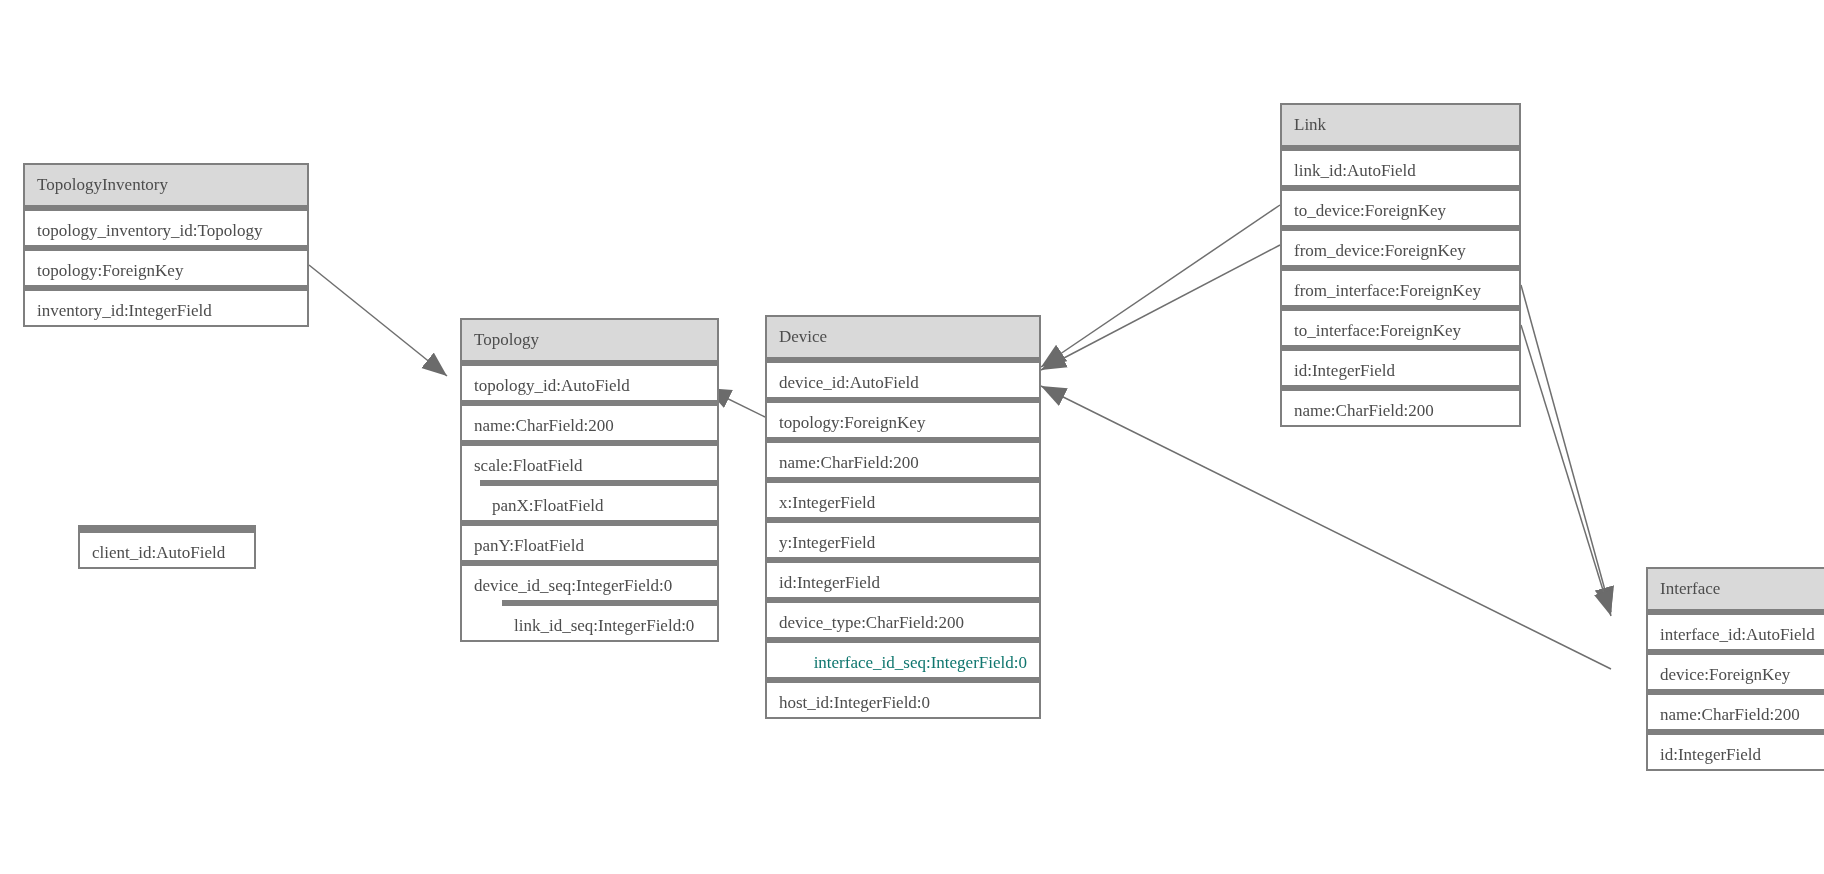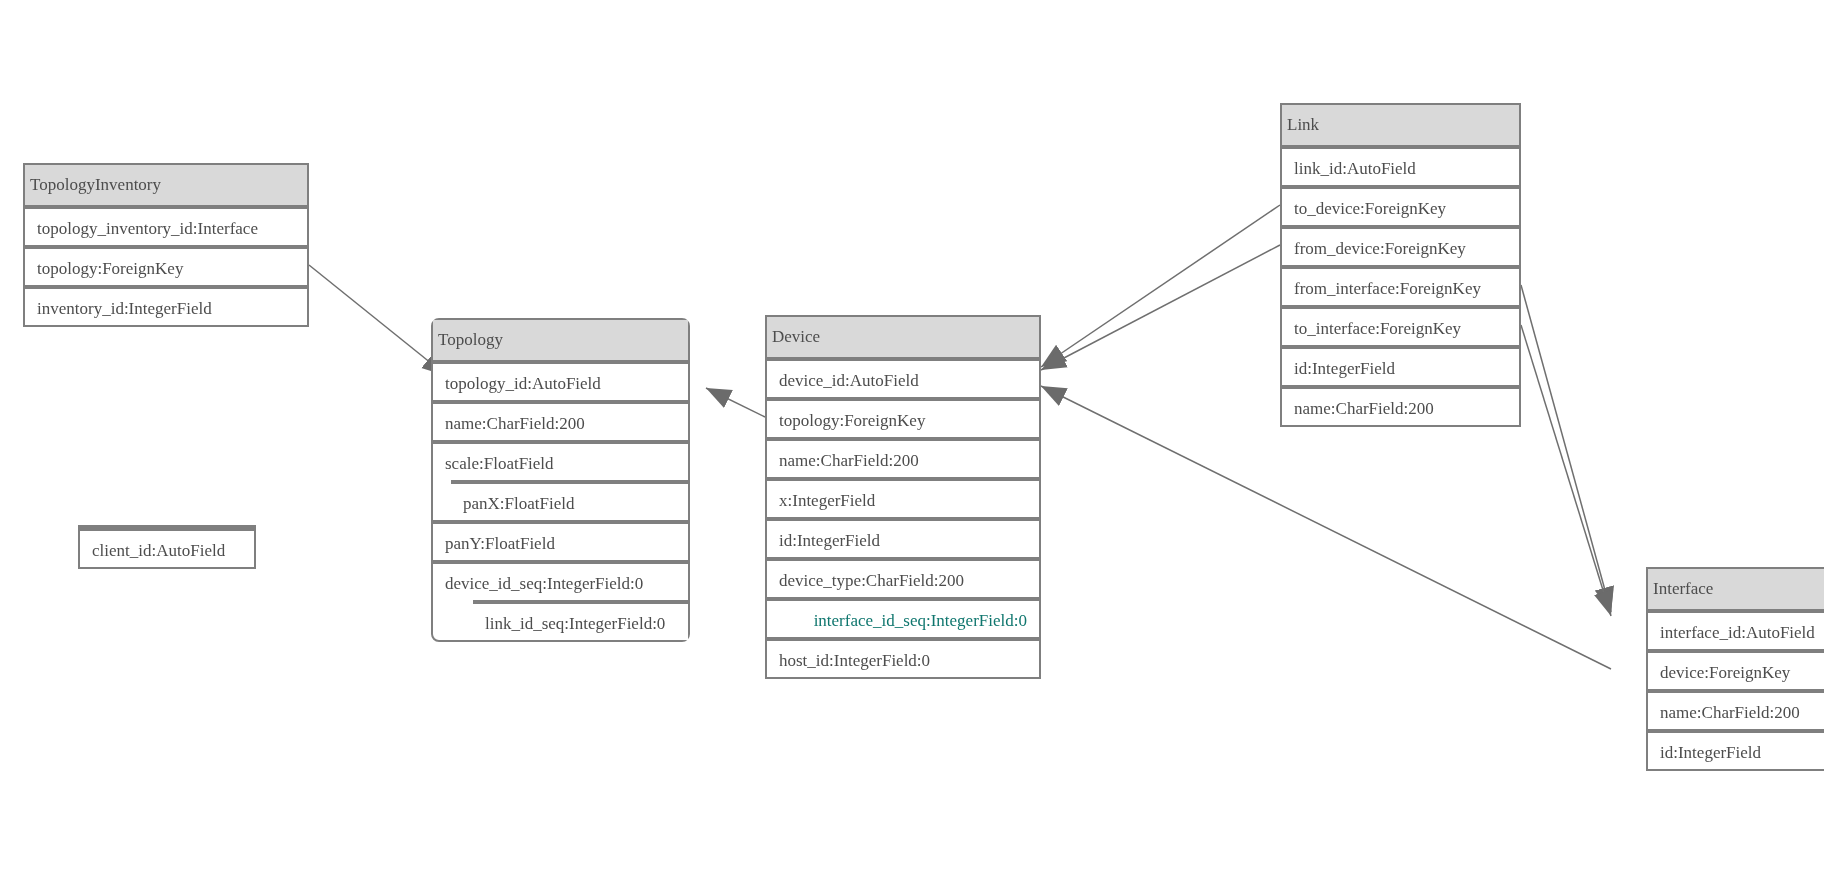--- a/index.html
+++ b/index.html
@@ -27,29 +27,29 @@
     background: #ffffff;
     border: 2px solid #7f7f7f;
     box-sizing: content-box;
   }
   .entity-header {
     height: 40px;
     line-height: 40px;
     background: #d9d9d9;
     color: #4d4d4d;
     font-size: 17px;
-    padding: 0 5px;
+    padding: 0 12px;
     box-sizing: border-box;
     white-space: nowrap;
     overflow: hidden;
   }
   .entity-row {
     height: 40px;
     line-height: 40px;
-    border-top: 4px solid #a3a3a3;
+    border-top: 6px solid #a3a3a3;
     color: #4d4d4d;
     font-size: 17px;
     padding: 0 12px;
     box-sizing: border-box;
     background: #ffffff;
     white-space: nowrap;
     overflow: hidden;
   }
 </style>
 </head>
@@ -68,43 +68,44 @@
         <line x1="1280" y1="205" x2="1041" y2="367" stroke="#6f6f6f" stroke-width="1.5" marker-end="url(#arrowhead)"></line>
         <line x1="1280" y1="245" x2="1041" y2="370" stroke="#6f6f6f" stroke-width="1.5" marker-end="url(#arrowhead)"></line>
         <line x1="1611" y1="669" x2="1041" y2="386" stroke="#6f6f6f" stroke-width="1.5" marker-end="url(#arrowhead)"></line>
         <line x1="1521" y1="285" x2="1611" y2="612" stroke="#6f6f6f" stroke-width="1.5" marker-end="url(#arrowhead)"></line>
         <line x1="1521" y1="325" x2="1611" y2="616" stroke="#6f6f6f" stroke-width="1.5" marker-end="url(#arrowhead)"></line>
       </g>
   </svg>
   <div id="entities">
       <div class="entity" style="left: 23px; top: 163px; width: 282px; border-color: rgb(127, 127, 127);">
     <div class="entity-header" style="background: rgb(217, 217, 217); color: rgb(77, 77, 77);">TopologyInventory</div>
-  <div class="entity-row" style="border-top-color: rgb(127, 127, 127); color: rgb(77, 77, 77);">topology_inventory_id:Interface</div>
+  <div class="entity-row" style="border-top-color: rgb(127, 127, 127); color: rgb(77, 77, 77);">topology_inventory_id:Topology</div>
         <div class="entity-row" style="border-top-color: rgb(127, 127, 127); color: rgb(77, 77, 77);">topology:ForeignKey</div>
         <div class="entity-row" style="border-top-color: rgb(127, 127, 127); color: rgb(77, 77, 77);">inventory_id:IntegerField</div>
       </div>
-      <div class="entity" style="left: 431px; top: 318px; width: 255px; border-color: rgb(127, 127, 127); border-radius: 8px;">
+      <div class="entity" style="left: 460px; top: 318px; width: 255px; border-color: rgb(127, 127, 127);">
     <div class="entity-header" style="background: rgb(217, 217, 217); color: rgb(77, 77, 77);">Topology</div>
   <div class="entity-row" style="border-top-color: rgb(127, 127, 127); color: rgb(77, 77, 77);">topology_id:AutoField</div>
         <div class="entity-row" style="border-top-color: rgb(127, 127, 127); color: rgb(77, 77, 77);">name:CharField:200</div>
         <div class="entity-row" style="border-top-color: rgb(127, 127, 127); color: rgb(77, 77, 77);">scale:FloatField</div>
         <div class="entity-row" style="border-top-color: rgb(127, 127, 127); color: rgb(77, 77, 77); margin-left: 18px;">panX:FloatField</div>
         <div class="entity-row" style="border-top-color: rgb(127, 127, 127); color: rgb(77, 77, 77);">panY:FloatField</div>
         <div class="entity-row" style="border-top-color: rgb(127, 127, 127); color: rgb(77, 77, 77);">device_id_seq:IntegerField:0</div>
         <div class="entity-row" style="border-top-color: rgb(127, 127, 127); color: rgb(77, 77, 77); margin-left: 40px;">link_id_seq:IntegerField:0</div>
       </div>
       <div class="entity" style="left: 78px; top: 525px; width: 174px; border-color: rgb(127, 127, 127);">
   <div class="entity-row" style="border-top-color: rgb(127, 127, 127); color: rgb(77, 77, 77);">client_id:AutoField</div>
       </div>
       <div class="entity" style="left: 765px; top: 315px; width: 272px; border-color: rgb(127, 127, 127);">
     <div class="entity-header" style="background: rgb(217, 217, 217); color: rgb(77, 77, 77);">Device</div>
   <div class="entity-row" style="border-top-color: rgb(127, 127, 127); color: rgb(77, 77, 77);">device_id:AutoField</div>
         <div class="entity-row" style="border-top-color: rgb(127, 127, 127); color: rgb(77, 77, 77);">topology:ForeignKey</div>
         <div class="entity-row" style="border-top-color: rgb(127, 127, 127); color: rgb(77, 77, 77);">name:CharField:200</div>
         <div class="entity-row" style="border-top-color: rgb(127, 127, 127); color: rgb(77, 77, 77);">x:IntegerField</div>
+        <div class="entity-row" style="border-top-color: rgb(127, 127, 127); color: rgb(77, 77, 77);">y:IntegerField</div>
         <div class="entity-row" style="border-top-color: rgb(127, 127, 127); color: rgb(77, 77, 77);">id:IntegerField</div>
         <div class="entity-row" style="border-top-color: rgb(127, 127, 127); color: rgb(77, 77, 77);">device_type:CharField:200</div>
         <div class="entity-row" style="border-top-color: rgb(127, 127, 127); color: #0f766e; text-align: right;">interface_id_seq:IntegerField:0</div>
         <div class="entity-row" style="border-top-color: rgb(127, 127, 127); color: rgb(77, 77, 77);">host_id:IntegerField:0</div>
       </div>
       <div class="entity" style="left: 1280px; top: 103px; width: 237px; border-color: rgb(127, 127, 127);">
     <div class="entity-header" style="background: rgb(217, 217, 217); color: rgb(77, 77, 77);">Link</div>
   <div class="entity-row" style="border-top-color: rgb(127, 127, 127); color: rgb(77, 77, 77);">link_id:AutoField</div>
         <div class="entity-row" style="border-top-color: rgb(127, 127, 127); color: rgb(77, 77, 77);">to_device:ForeignKey</div>
         <div class="entity-row" style="border-top-color: rgb(127, 127, 127); color: rgb(77, 77, 77);">from_device:ForeignKey</div>

